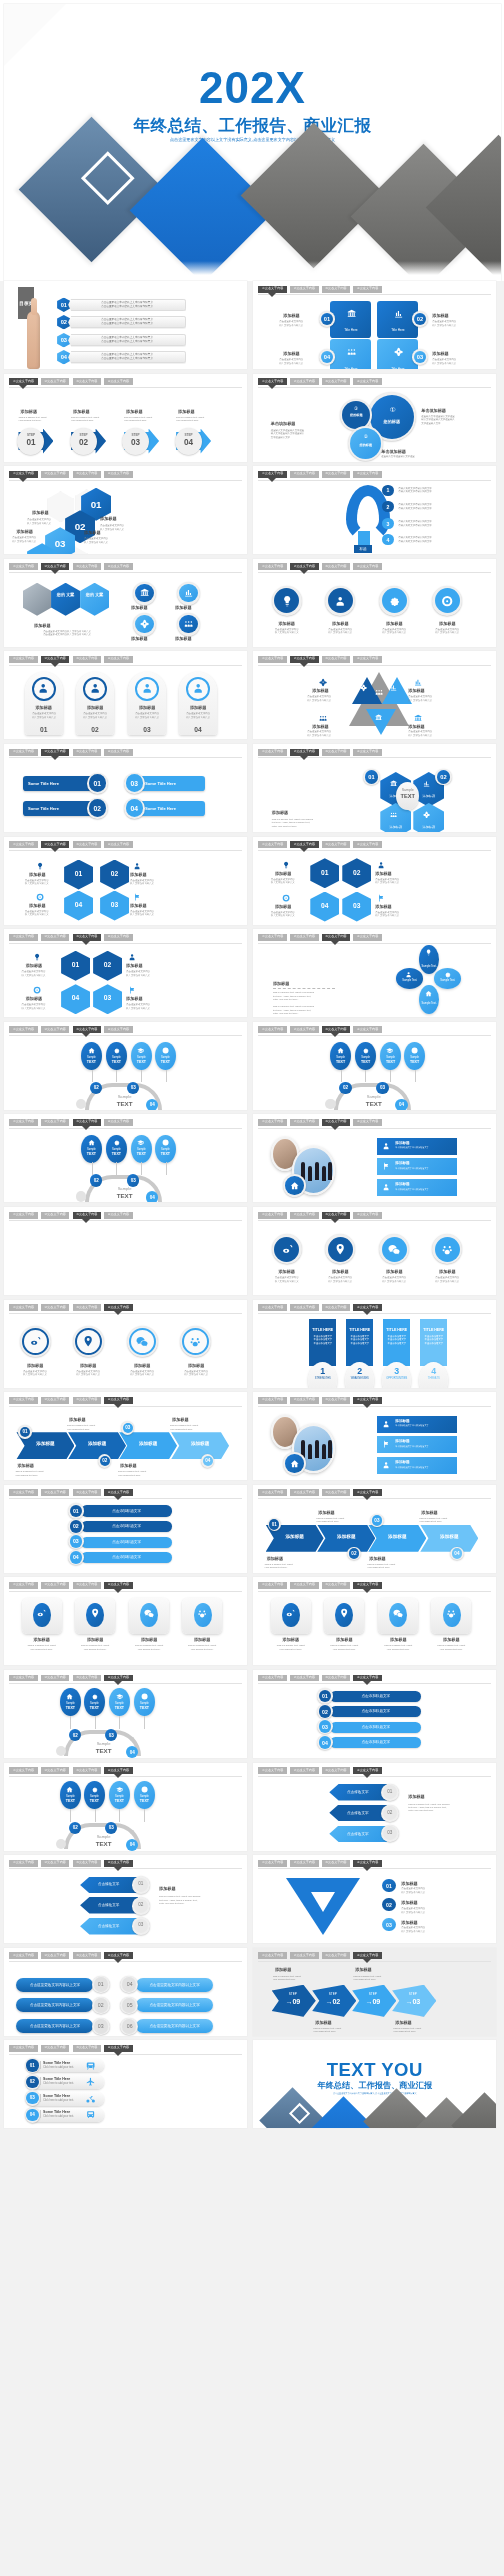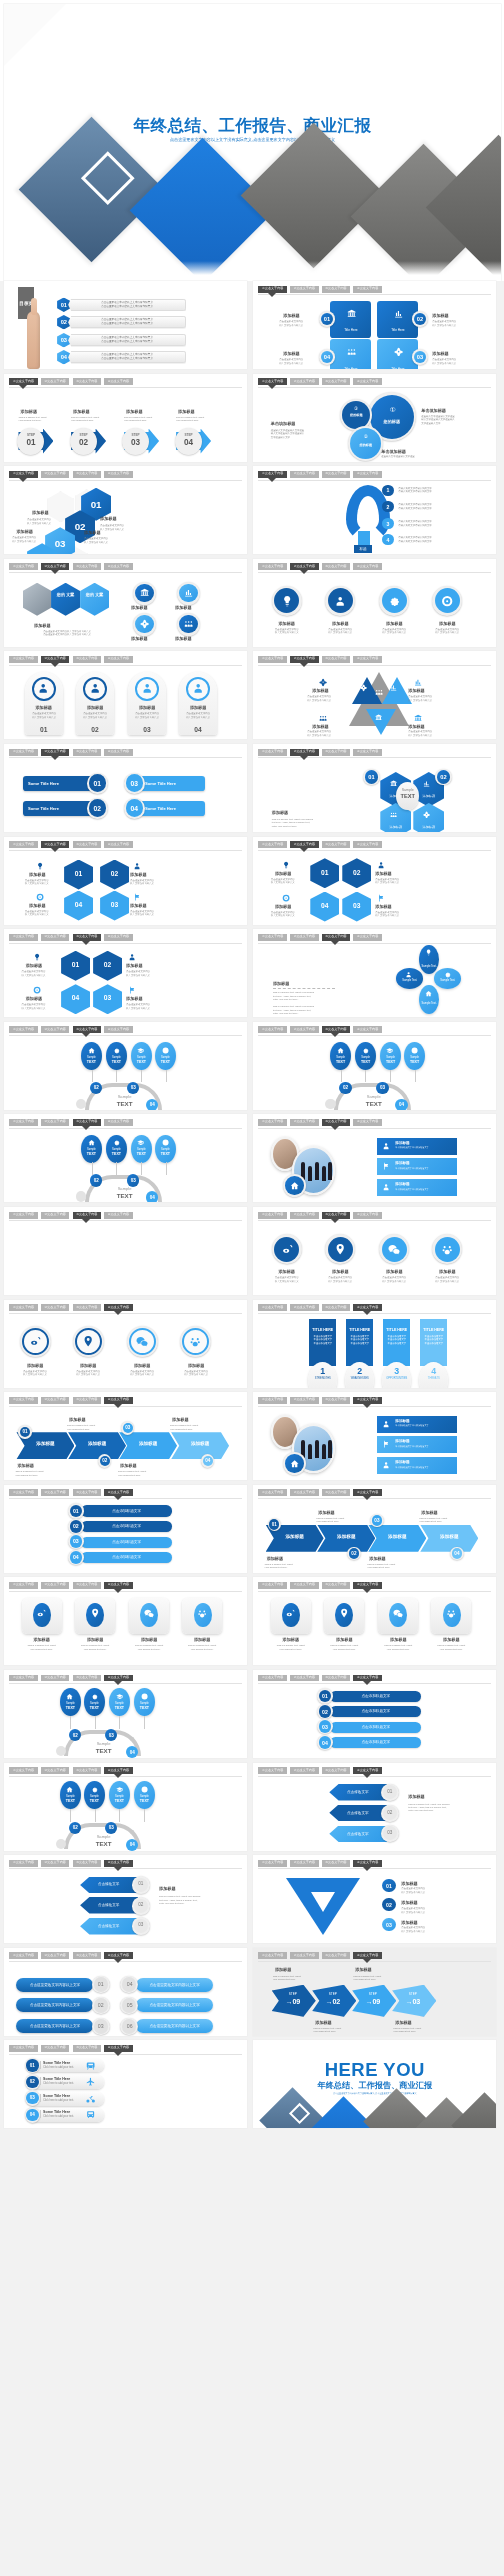--- a/index.html
+++ b/index.html
@@ -120,20 +120,21 @@
   .ty-note { position:absolute; left:0; right:0; top:52px; text-align:center;
              font-size:2.1px; color:#1272c4; font-family:"DejaVu Sans",sans-serif; }
   .tdia { position:absolute; width:47px; height:47px; transform:rotate(45deg); }
 </style>
 </head>
 <body>
 
 <section class="hero">
   <div class="hero-pad">
     <div class="corner-tri"></div>
+    <div class="hero-title">202X</div>
     <div class="hero-sub">年终总结、工作报告、商业汇报</div>
     <div class="hero-note">点击这里更改文字内容以上文字没有实际意义,点击这里更改文字内容以上文字没有实际意义</div>
 
     <div class="dia-shadow" style="left:33px;top:132px"></div>
     <div class="dia d1"></div>
     <div class="dia-shadow" style="left:144px;top:152px"></div>
     <div class="dia d2"></div>
     <div class="dia-shadow" style="left:255px;top:138px"></div>
     <div class="dia d3"></div>
     <div class="dia-shadow" style="left:366px;top:159px"></div>
@@ -1579,21 +1580,21 @@
           <div class="circ" style="left: 1.5px; top: 1.5px; width: 12.4px; height: 12.4px; background: rgb(58, 167, 240); font-size: 4.6px;">04</div>
         </div>
         <div style="position: absolute; left: 36px; top: 70px; width: 0.5px; height: 8.2px; background: rgb(204, 204, 204);"></div>
         <div style="position: absolute; left: 39px; top: 70px; font-size: 3.6px; font-weight: bold; color: rgb(68, 68, 68); font-family: &quot;Liberation Sans&quot;, sans-serif;">Some Title Here</div>
         <div style="position: absolute; left: 39px; top: 75px; font-size: 2.6px; color: rgb(136, 136, 136); font-family: &quot;Liberation Sans&quot;, sans-serif;">Click here to add your text.</div>
         <svg viewBox="0 0 24 24" width="9.3" height="9.3" style="position: absolute; left: 82px; top: 70px;">
           <path d="M5 3h14a2 2 0 012 2v11a2 2 0 01-2 2v2h-3v-2H8v2H5v-2a2 2 0 01-2-2V5a2 2 0 012-2zm1 3v5h12V6H6zm1 7a1.5 1.5 0 100 3 1.5 1.5 0 000-3zm10 0a1.5 1.5 0 100 3 1.5 1.5 0 000-3z" fill="#3aa7f0"></path>
         </svg>
       </div>
       <div class="slide">
-        <div class="ty-title">HERE YOU</div>
+        <div class="ty-title">TEXT YOU</div>
         <div class="ty-sub">年终总结、工作报告、商业汇报</div>
         <div class="ty-note">点击这里更改文字内容以上文字没有实际意义,点击这里更改文字内容以上文字没有实际意义</div>
         <div class="tdia" style="left: 15.5px; top: 57px; background: linear-gradient(135deg, rgb(109, 143, 176), rgb(62, 93, 126));">
           <div style="position: absolute; left: 50%; top: 6.2px; width: 14.4px; height: 14.4px; margin-left: -7.2px; border: 2.1px solid rgb(255, 255, 255);"></div>
         </div>
         <div class="tdia" style="left: 67px; top: 66px; background: linear-gradient(135deg, rgb(31, 127, 224), rgb(21, 101, 192));"></div>
         <div class="tdia" style="left: 120px; top: 58px; background: linear-gradient(135deg, rgb(138, 138, 136), rgb(93, 93, 91));"></div>
         <div class="tdia" style="left: 170px; top: 67px; background: linear-gradient(135deg, rgb(138, 138, 136), rgb(93, 93, 91));"></div>
         <div class="tdia" style="left: 208px; top: 62px; background: linear-gradient(135deg, rgb(125, 125, 123), rgb(86, 86, 84));"></div>
       </div>

